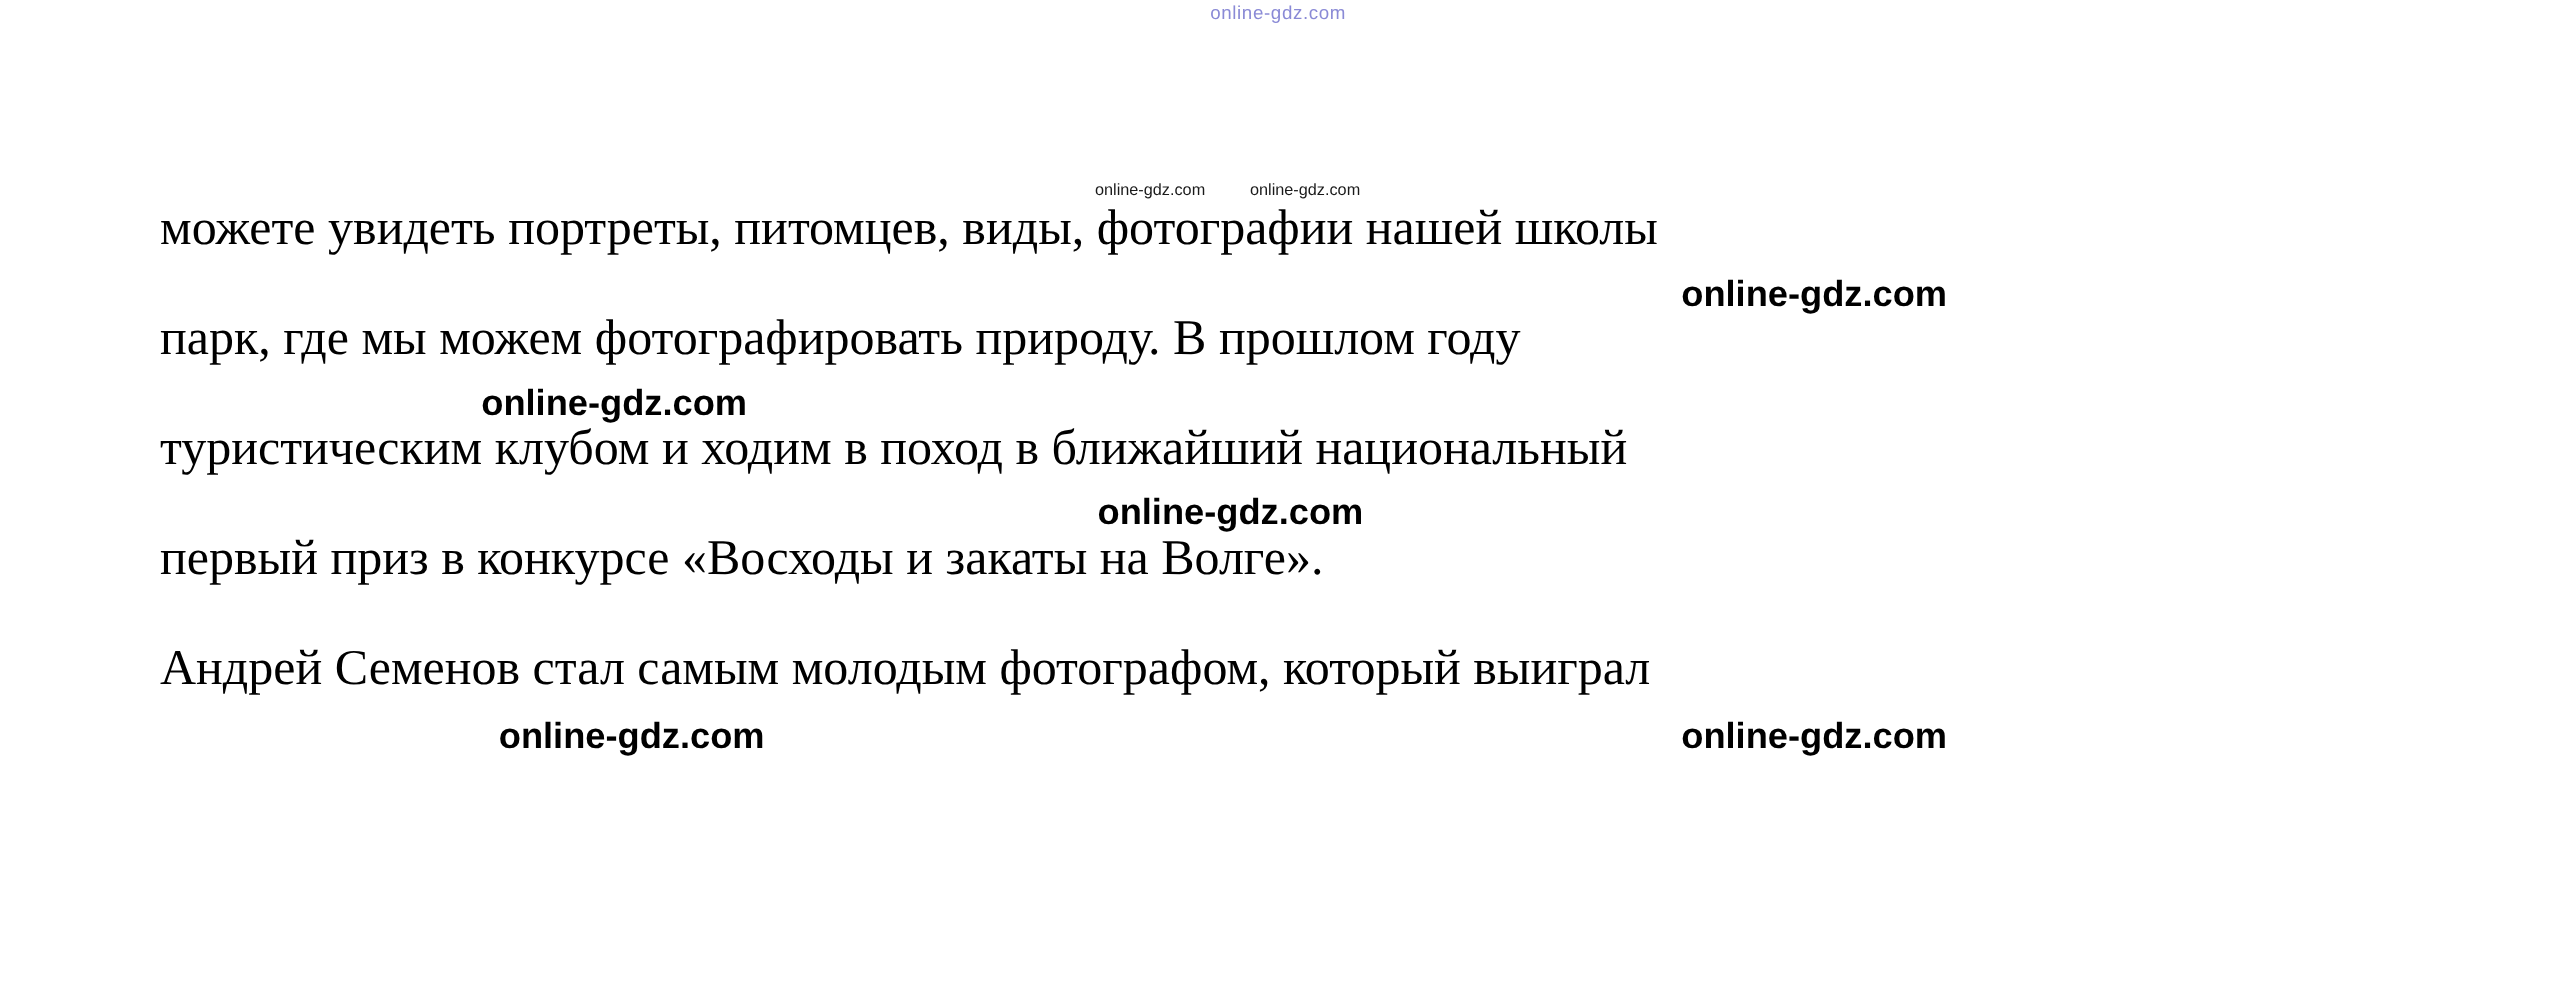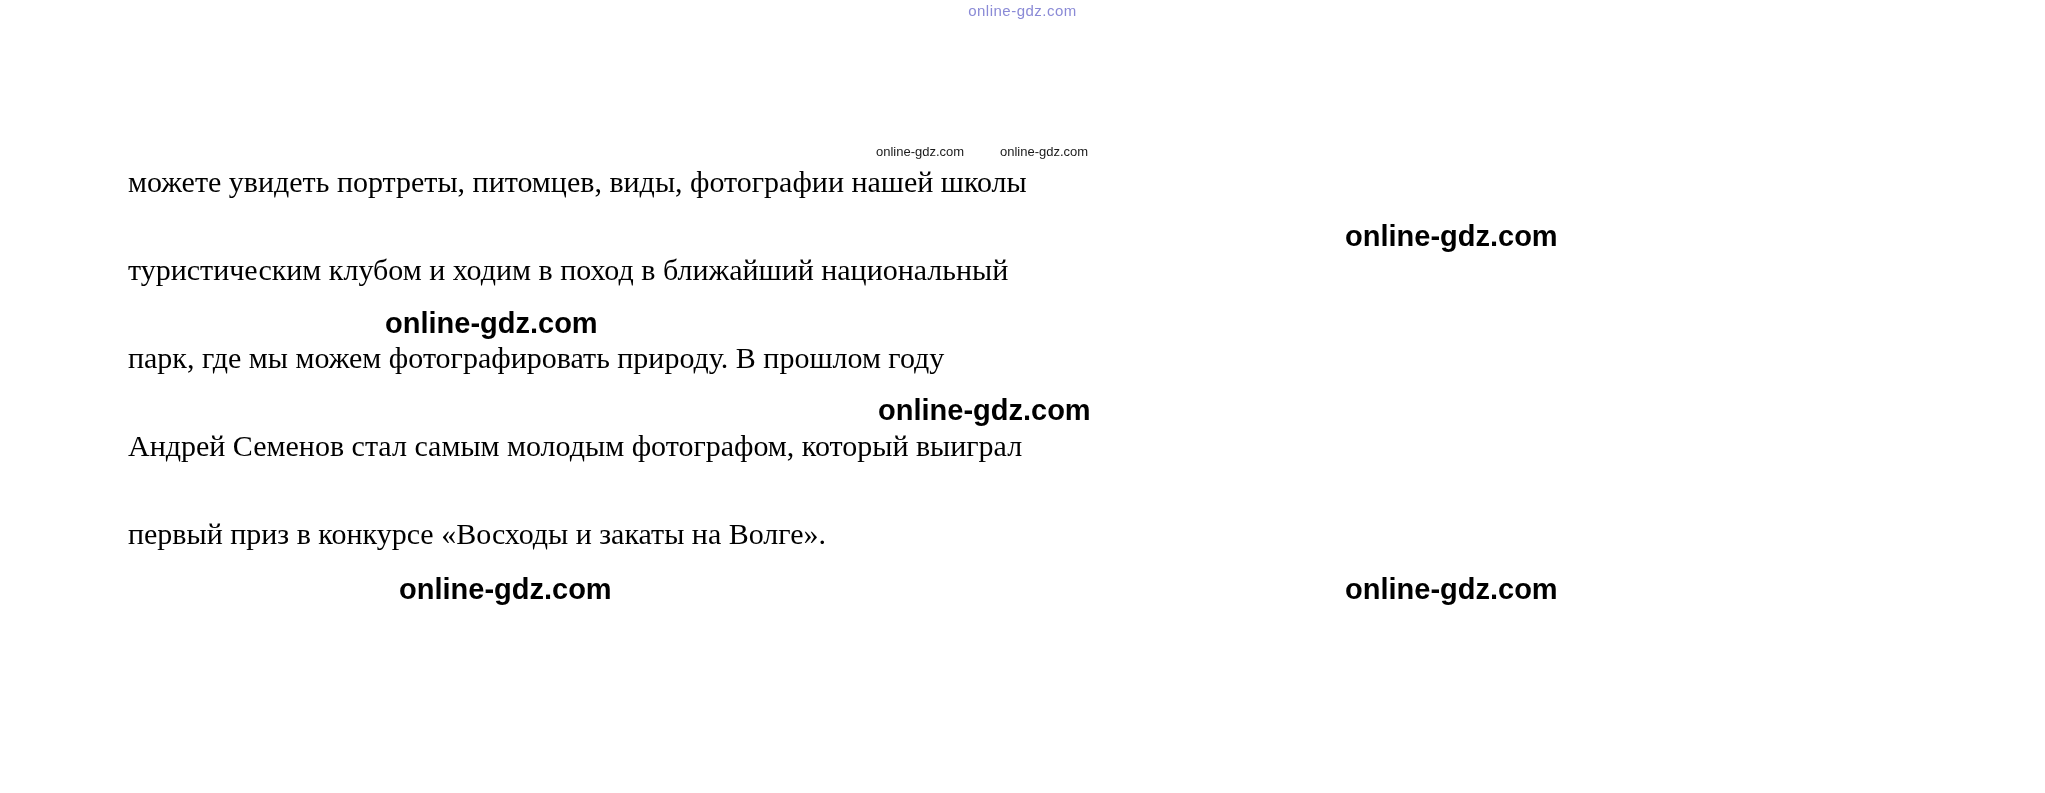--- a/index.html
+++ b/index.html
@@ -31,21 +31,21 @@
   }
 
   
   .doc-text {
     position: absolute;
     left: 128px;
     top: 138px;
     width: 1800px;
     color: #000000;
     font-family: "Liberation Serif", serif;
-    font-size: 30px;
+    font-size: 40px;
     line-height: 88px;
     white-space: nowrap;
   }
   .doc-line {
     display: block;
     height: 88px;
   }
 
   
   .wm {
@@ -73,24 +73,24 @@
   .wm-f { left: 399px;  top: 573px; }
   .wm-g { left: 1345px; top: 573px; }
 </style>
 </head>
 <body>
 
 <div class="wm-top">online-gdz.com</div>
 
 <div class="doc-text">
   <span class="doc-line">можете увидеть портреты, питомцев, виды, фотографии нашей школы</span>
+  <span class="doc-line">парк, где мы можем фотографировать природу. В прошлом году</span>
   <span class="doc-line">туристическим клубом и ходим в поход в ближайший национальный</span>
-  <span class="doc-line">парк, где мы можем фотографировать природу. В прошлом году</span>
+  <span class="doc-line">первый приз в конкурсе «Восходы и закаты на Волге».</span>
   <span class="doc-line">Андрей Семенов стал самым молодым фотографом, который выиграл</span>
-  <span class="doc-line">первый приз в конкурсе «Восходы и закаты на Волге».</span>
 </div>
 
 <span class="wm wm-sm wm-a">online-gdz.com</span>
 <span class="wm wm-sm wm-b">online-gdz.com</span>
 <span class="wm wm-lg wm-c">online-gdz.com</span>
 <span class="wm wm-lg wm-d">online-gdz.com</span>
 <span class="wm wm-lg wm-e">online-gdz.com</span>
 <span class="wm wm-lg wm-f">online-gdz.com</span>
 <span class="wm wm-lg wm-g">online-gdz.com</span>
 

